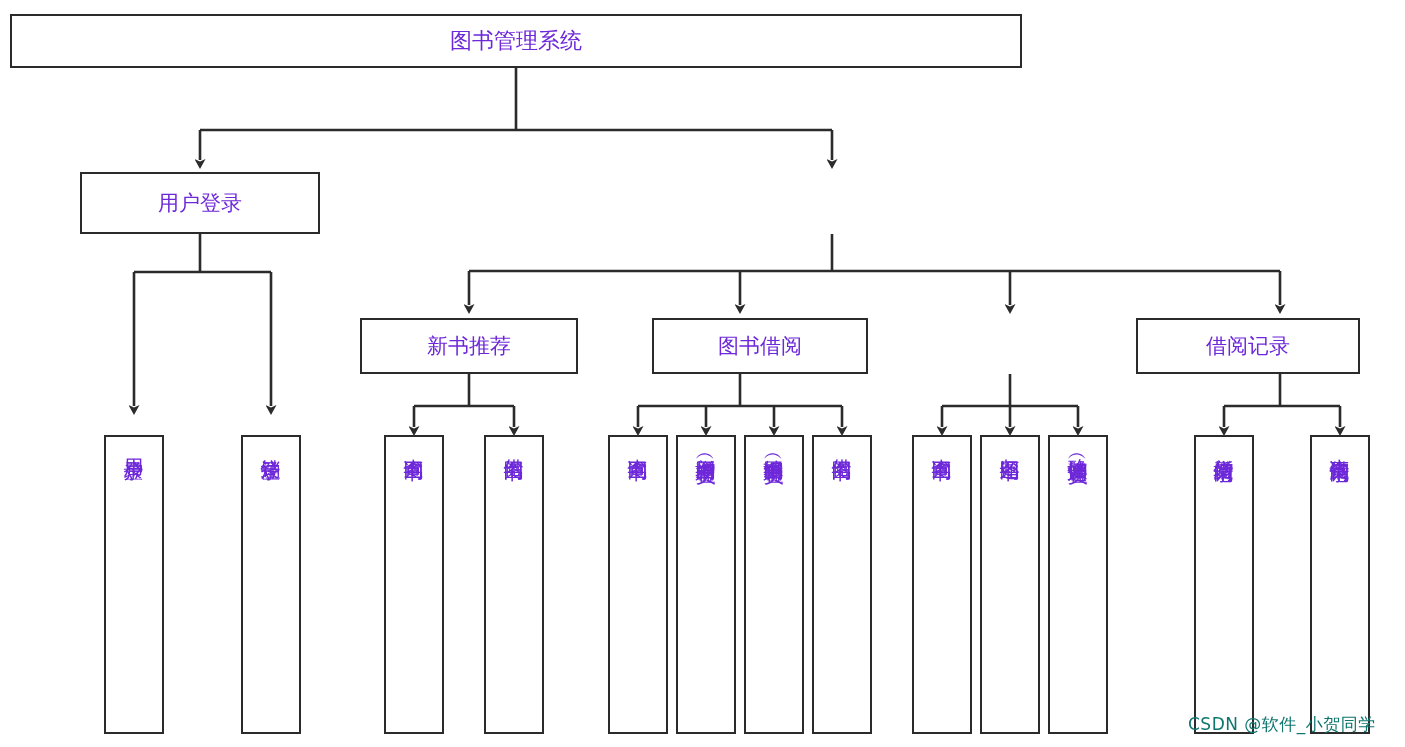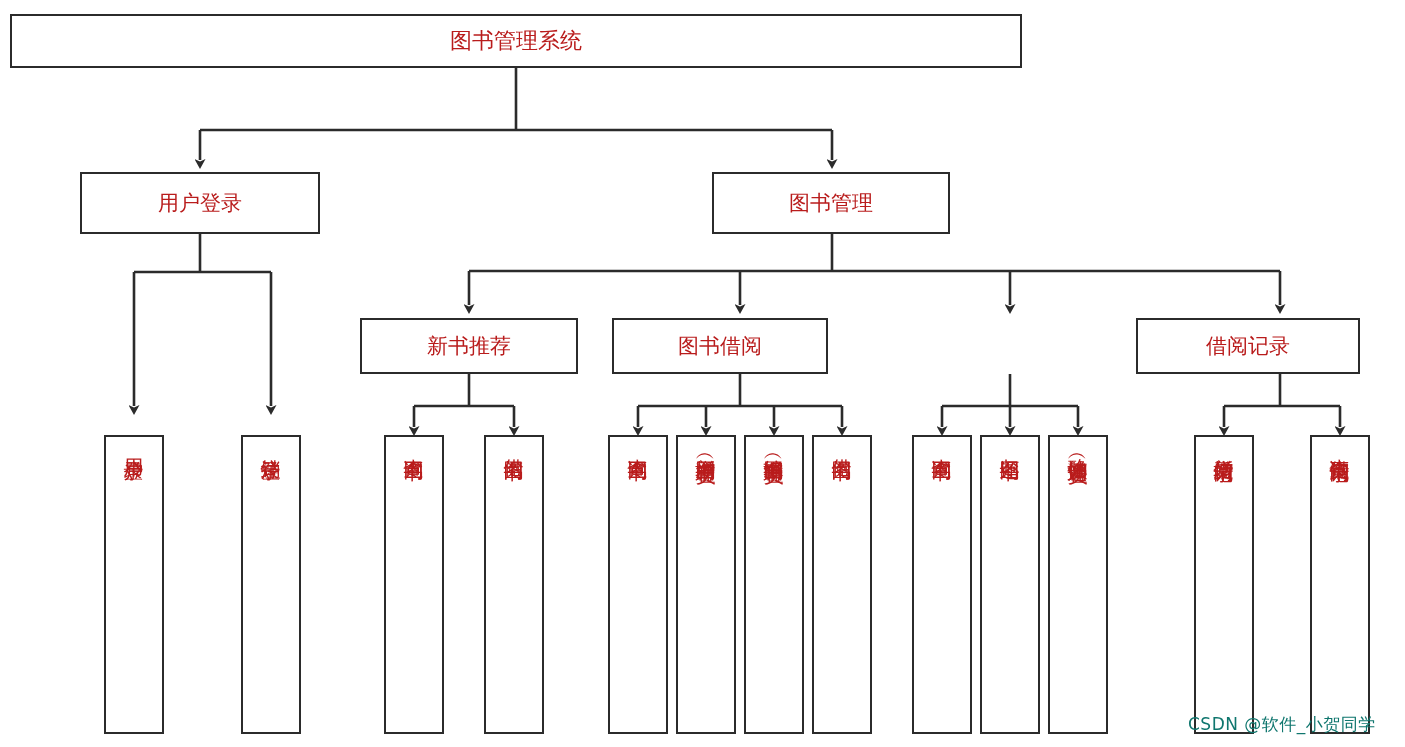--- a/index.html
+++ b/index.html
@@ -18,21 +18,21 @@
     overflow: hidden;
   }
   .node {
     position: absolute;
     box-sizing: border-box;
     border: 2.5px solid #2b2b2b;
     background: #ffffff;
     display: flex;
     align-items: center;
     justify-content: center;
-    color: #b91c1c;
+    color: #6d28d9;
     line-height: 1.18;
   }
   .node.h {
     font-size: 21px;
   }
   .node.top {
     font-size: 22px;
   }
   .node.leaf {
     font-size: 20px;
@@ -122,28 +122,25 @@
     </g>
   </svg>
 
   <div class="node top" style="left:10px; top:14px; width:1012px; height:54px;">
     <span>图书管理系统</span>
   </div>
 
   <div class="node h" style="left:80px; top:172px; width:240px; height:62px;">
     <span>用户登录</span>
   </div>
-  <div class="node h" style="left:712px; top:172px; width:238px; height:62px;">
-    <span>图书管理</span>
-  </div>
 
   <div class="node h" style="left:360px; top:318px; width:218px; height:56px;justify-content:center;">
     <span>新书推荐</span>
   </div>
-  <div class="node h" style="left:612px; top:318px; width:216px; height:56px;">
+  <div class="node h" style="left:652px; top:318px; width:216px; height:56px;">
     <span>图书借阅</span>
   </div>
   <div class="node h" style="left:1136px; top:318px; width:224px; height:56px;justify-content:center;">
     <span>借阅记录</span>
   </div>
 
   <div class="node leaf" style="left:104px; top:435px; width:60px; height:299px;">
     <span class="vtext">用户登录</span>
   </div>
   <div class="node leaf" style="left:241px; top:435px; width:60px; height:299px;">

